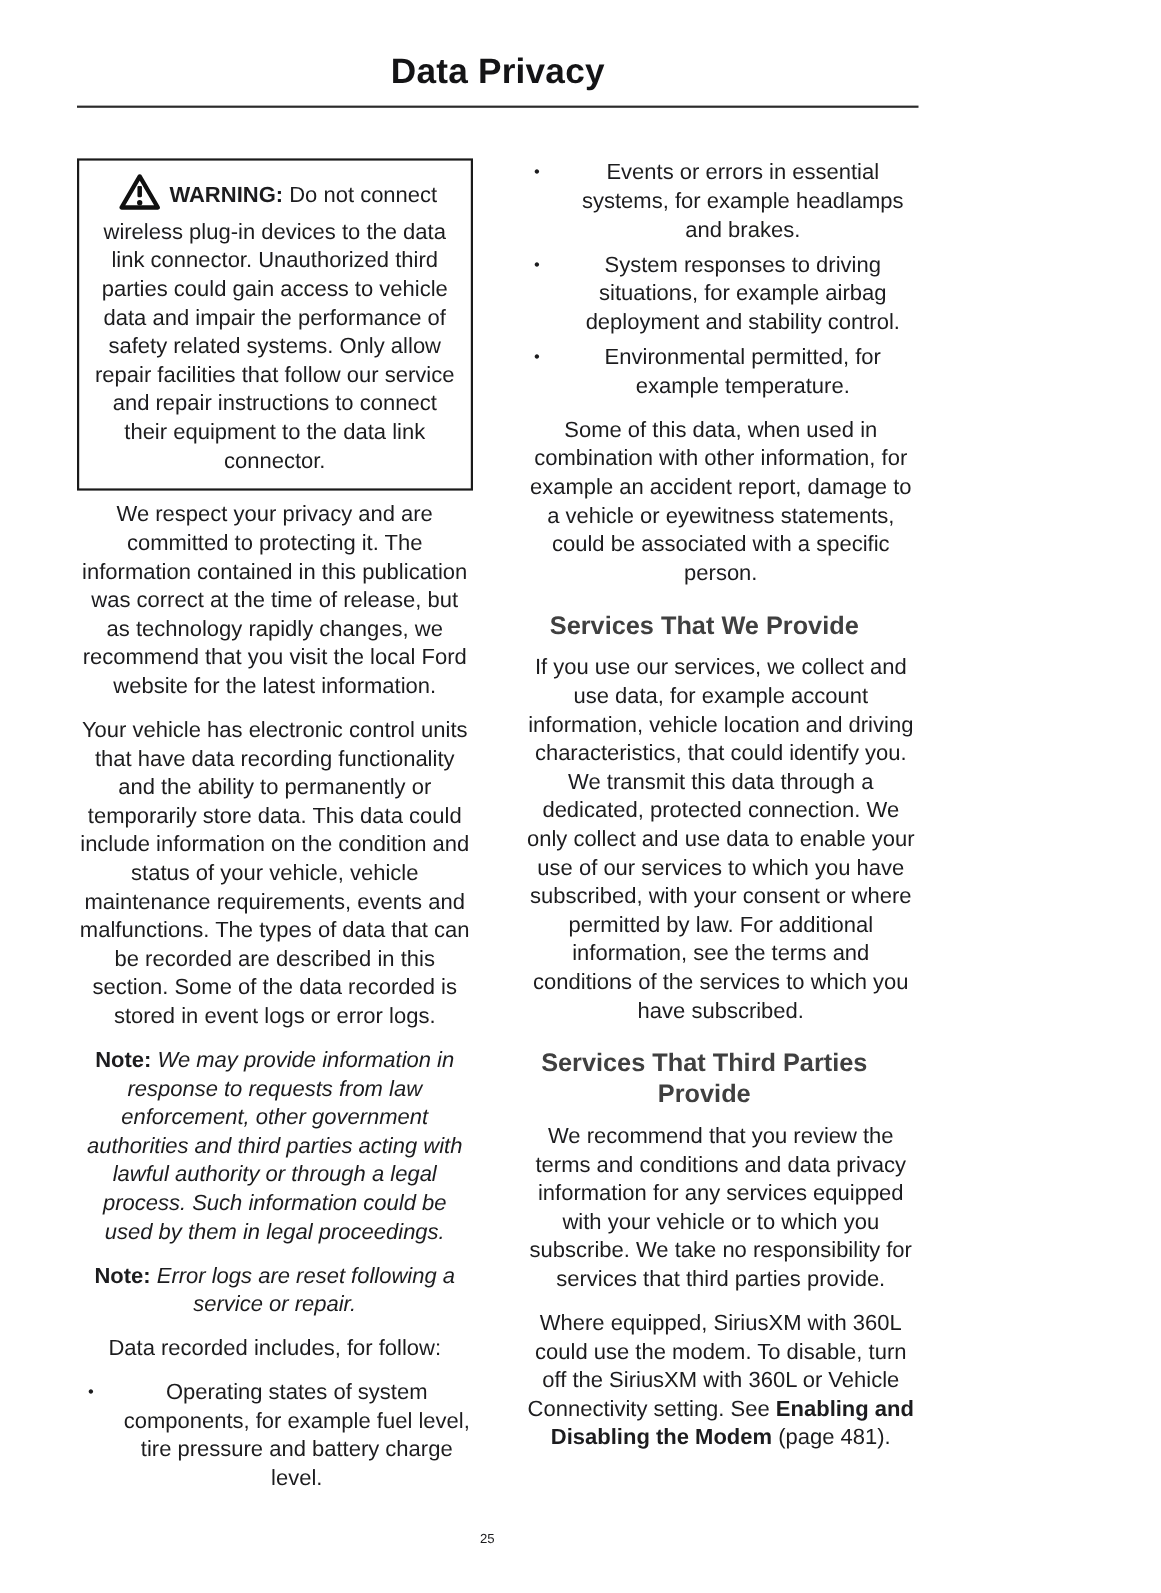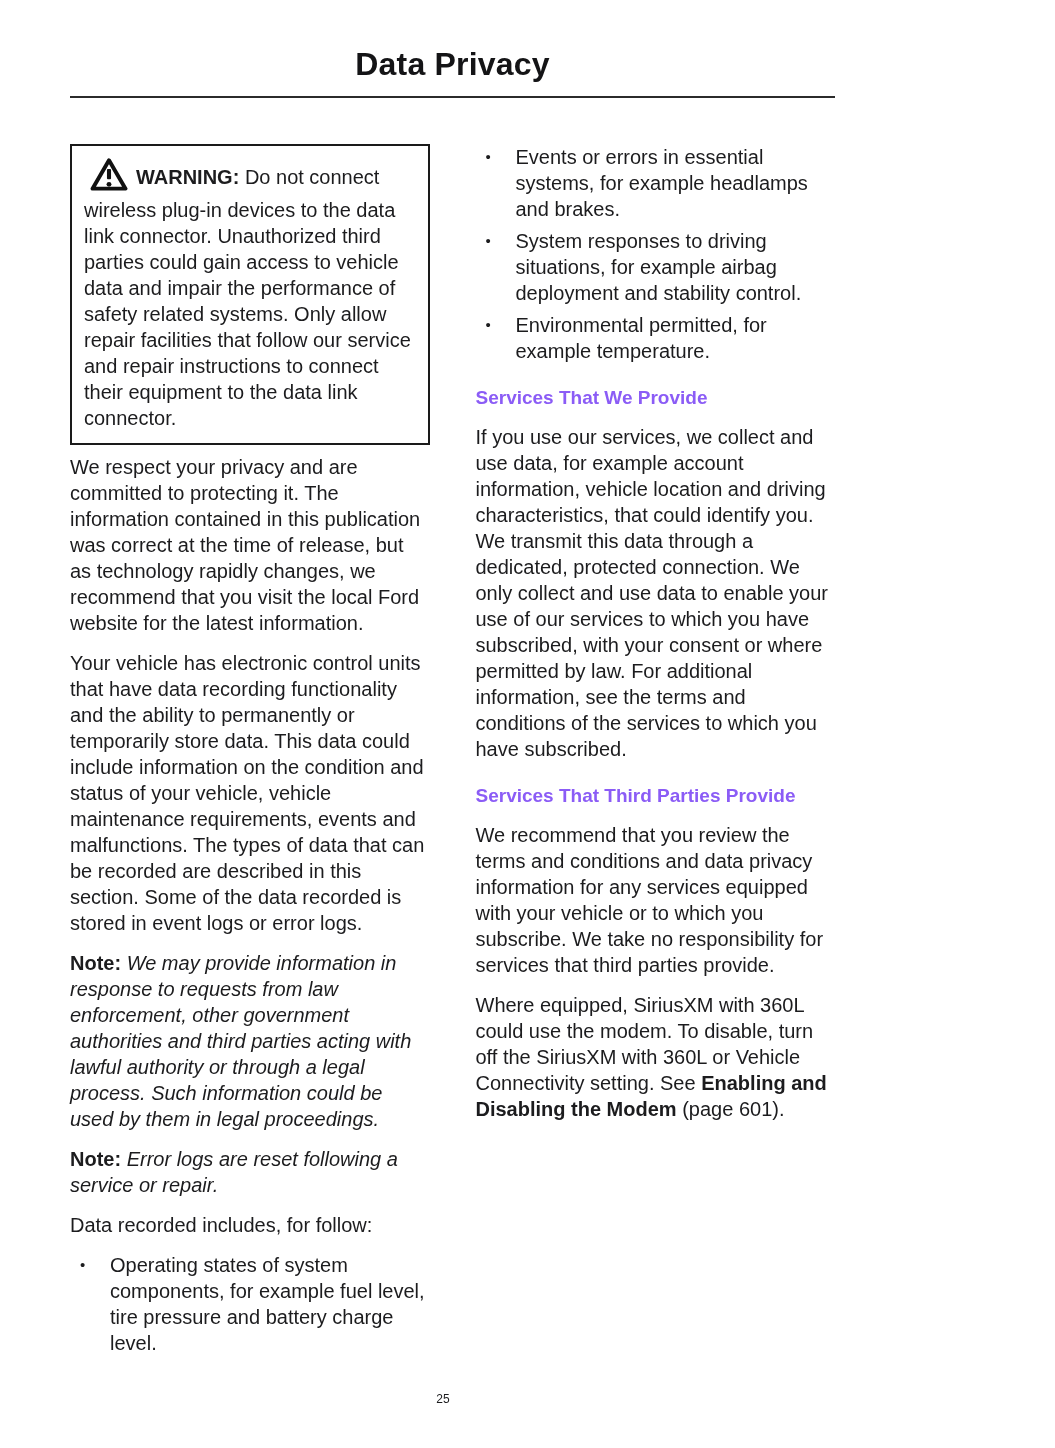--- a/index.html
+++ b/index.html
@@ -27,21 +27,21 @@
   .rule {
     margin-top: 13px;
     border-bottom: 2px solid #2b2b2b;
   }
   .cols {
     display: grid;
     grid-template-columns: 1fr 1fr;
     column-gap: 46px;
     margin-top: 46px;
   }
-  .col { font-size: 20px; line-height: 26px; }
+  .col { font-size: 20px; line-height: 26px; text-align: center; }
   p { margin-bottom: 14px; }
   .warning-box {
     border: 2px solid #1a1a1a;
     padding: 12px 12px 12px 12px;
     margin-bottom: 9px;
   }
   .warning-box p { margin-bottom: 0; }
   .warn-icon {
     display: inline-block;
     vertical-align: -7px;
@@ -57,25 +57,25 @@
   }
   .bullets li::before {
     content: "\2022";
     position: absolute;
     left: 10px; top: 0;
     font-size: 15px;
     line-height: 26px;
     color: #1c1c1e;
   }
   h2 {
-    font-size: 19px;
+    font-size: 23px;
     font-weight: 700;
     line-height: 28px;
     margin: 20px 30px 12px 0;
-    color: #8b5cf6;
+    color: #404040;
   }
   .pagenum {
     position: absolute;
     left: 0; right: 0;
     bottom: 42px;
     text-align: center;
     font-size: 12px;
     color: #1c1c1e;
   }
 </style>
@@ -116,31 +116,32 @@
     </section>
 
     <section class="col">
 
       <ul class="bullets">
         <li><span>Events or errors in essential systems, for example headlamps and brakes.</span></li>
         <li><span>System responses to driving situations, for example airbag deployment and stability control.</span></li>
         <li><span>Environmental permitted, for example temperature.</span></li>
       </ul>
 
+      <p>Some of this data, when used in combination with other information, for example an accident report, damage to a vehicle or eyewitness statements, could be associated with a specific person.</p>
 
       <h2>Services That We Provide</h2>
 
       <p>If you use our services, we collect and use data, for example account information, vehicle location and driving characteristics, that could identify you. We transmit this data through a dedicated, protected connection. We only collect and use data to enable your use of our services to which you have subscribed, with your consent or where permitted by law. For additional information, see the terms and conditions of the services to which you have subscribed.</p>
 
 
       <h2>Services That Third Parties Provide</h2>
 
       <p>We recommend that you review the terms and conditions and data privacy information for any services equipped with your vehicle or to which you subscribe. We take no responsibility for services that third parties provide.</p>
 
-      <p><span>Where equipped, SiriusXM with 360L could use the modem. To disable, turn off the SiriusXM with 360L or Vehicle Connectivity setting. See </span><span class="b">Enabling and Disabling the Modem</span><span> (page 601).</span></p>
+      <p><span>Where equipped, SiriusXM with 360L could use the modem. To disable, turn off the SiriusXM with 360L or Vehicle Connectivity setting. See </span><span class="b">Enabling and Disabling the Modem</span><span> (page 481).</span></p>
 
     </section>
 
   </div>
 
   <div class="pagenum">25</div>
 
 </div>
 
 </body></html>

